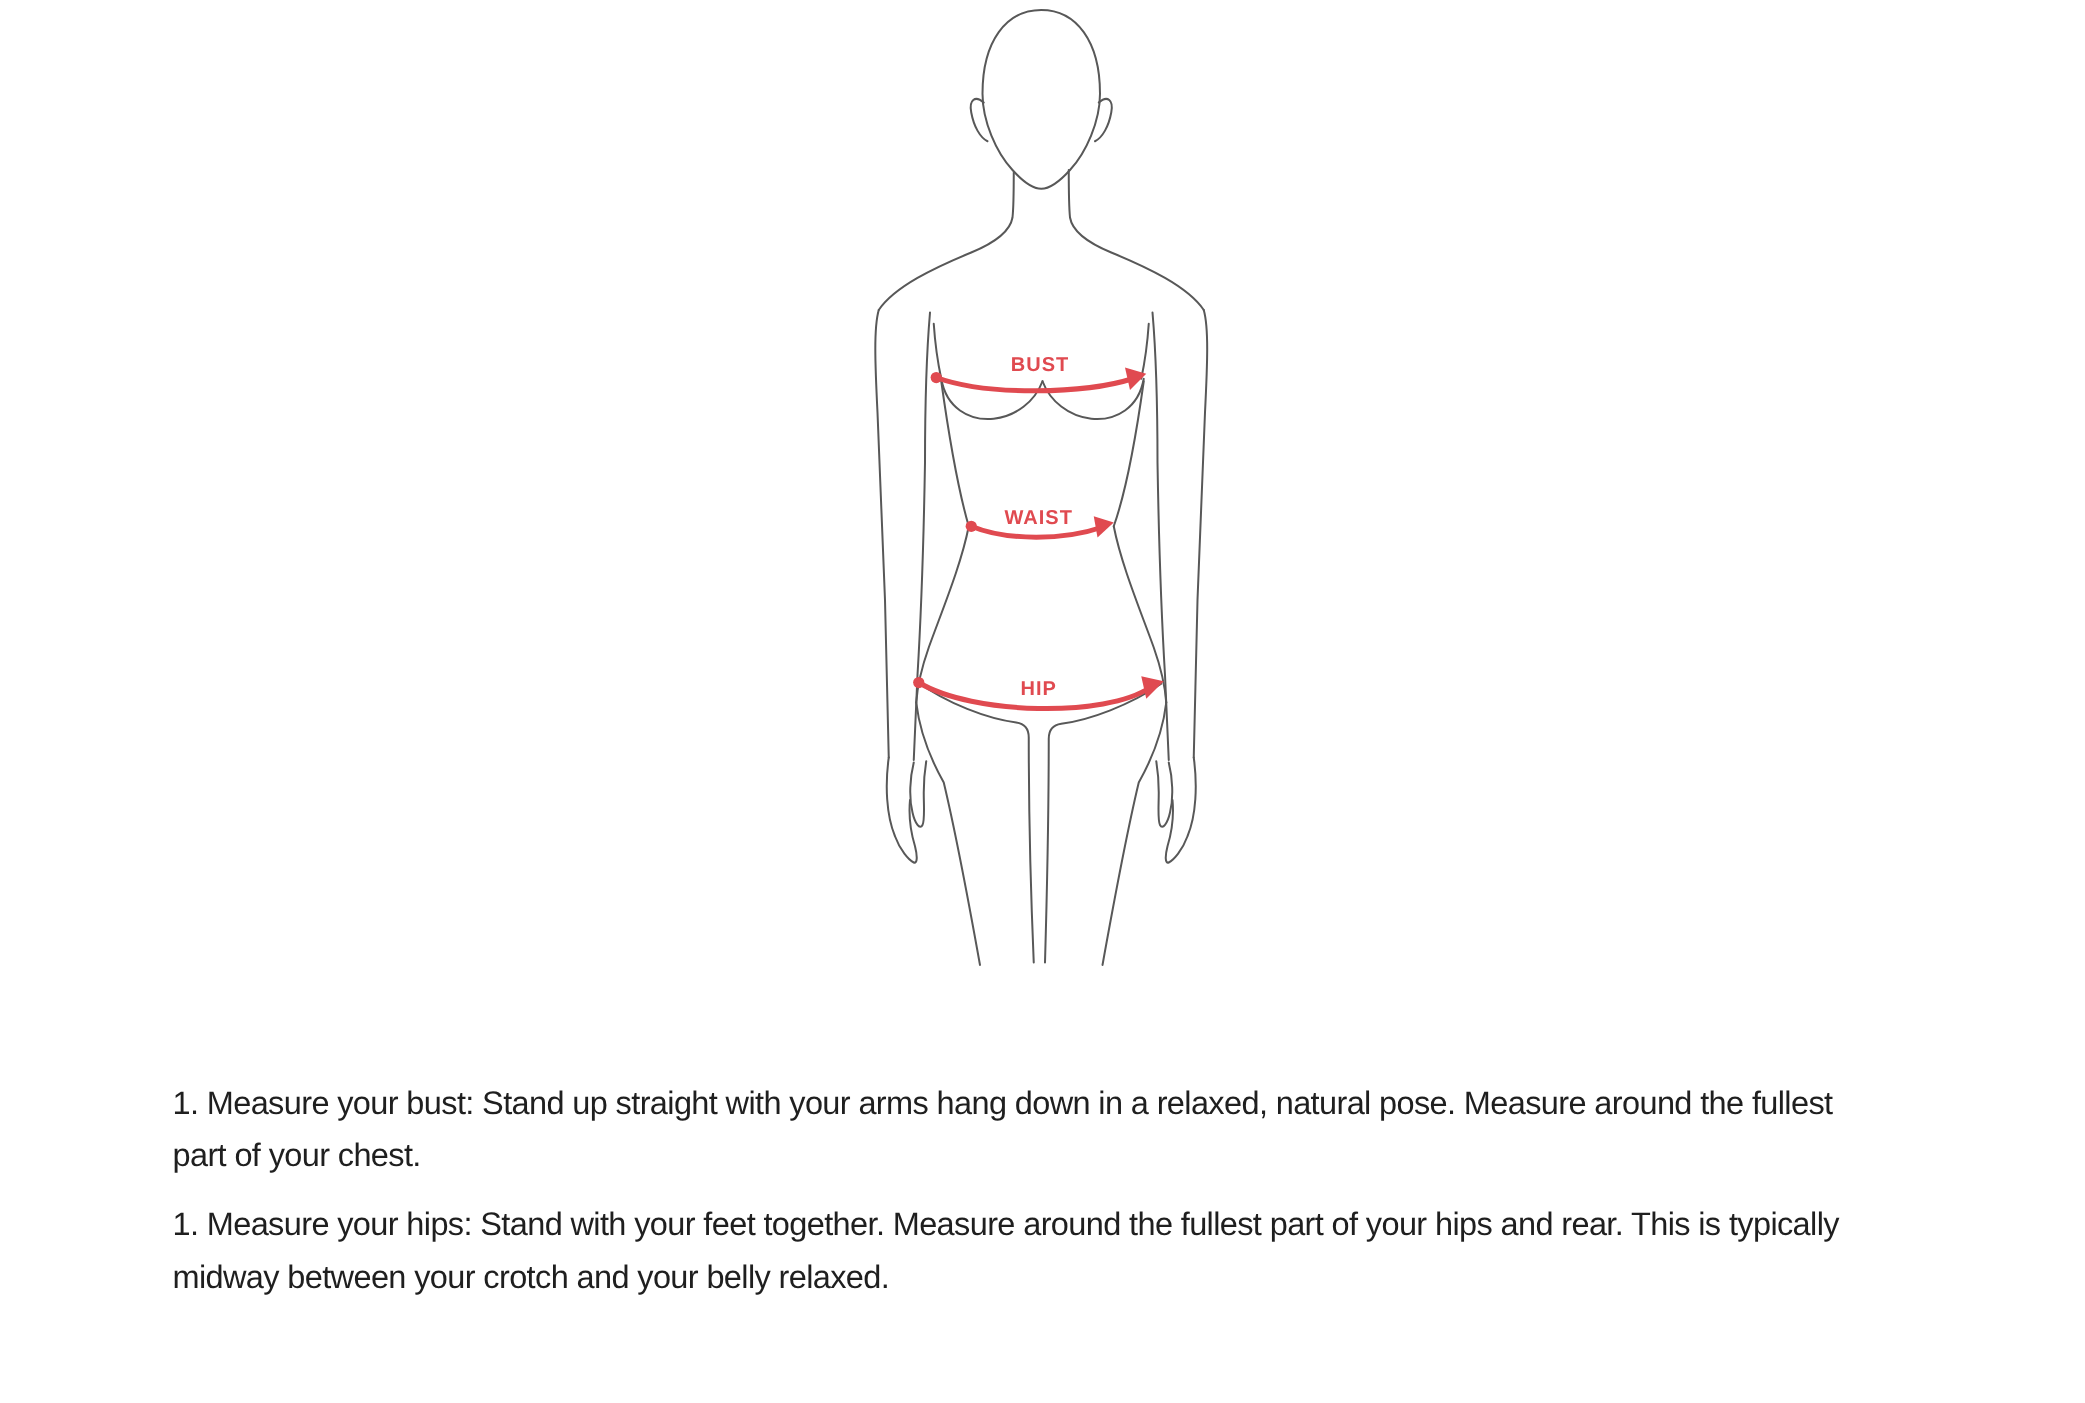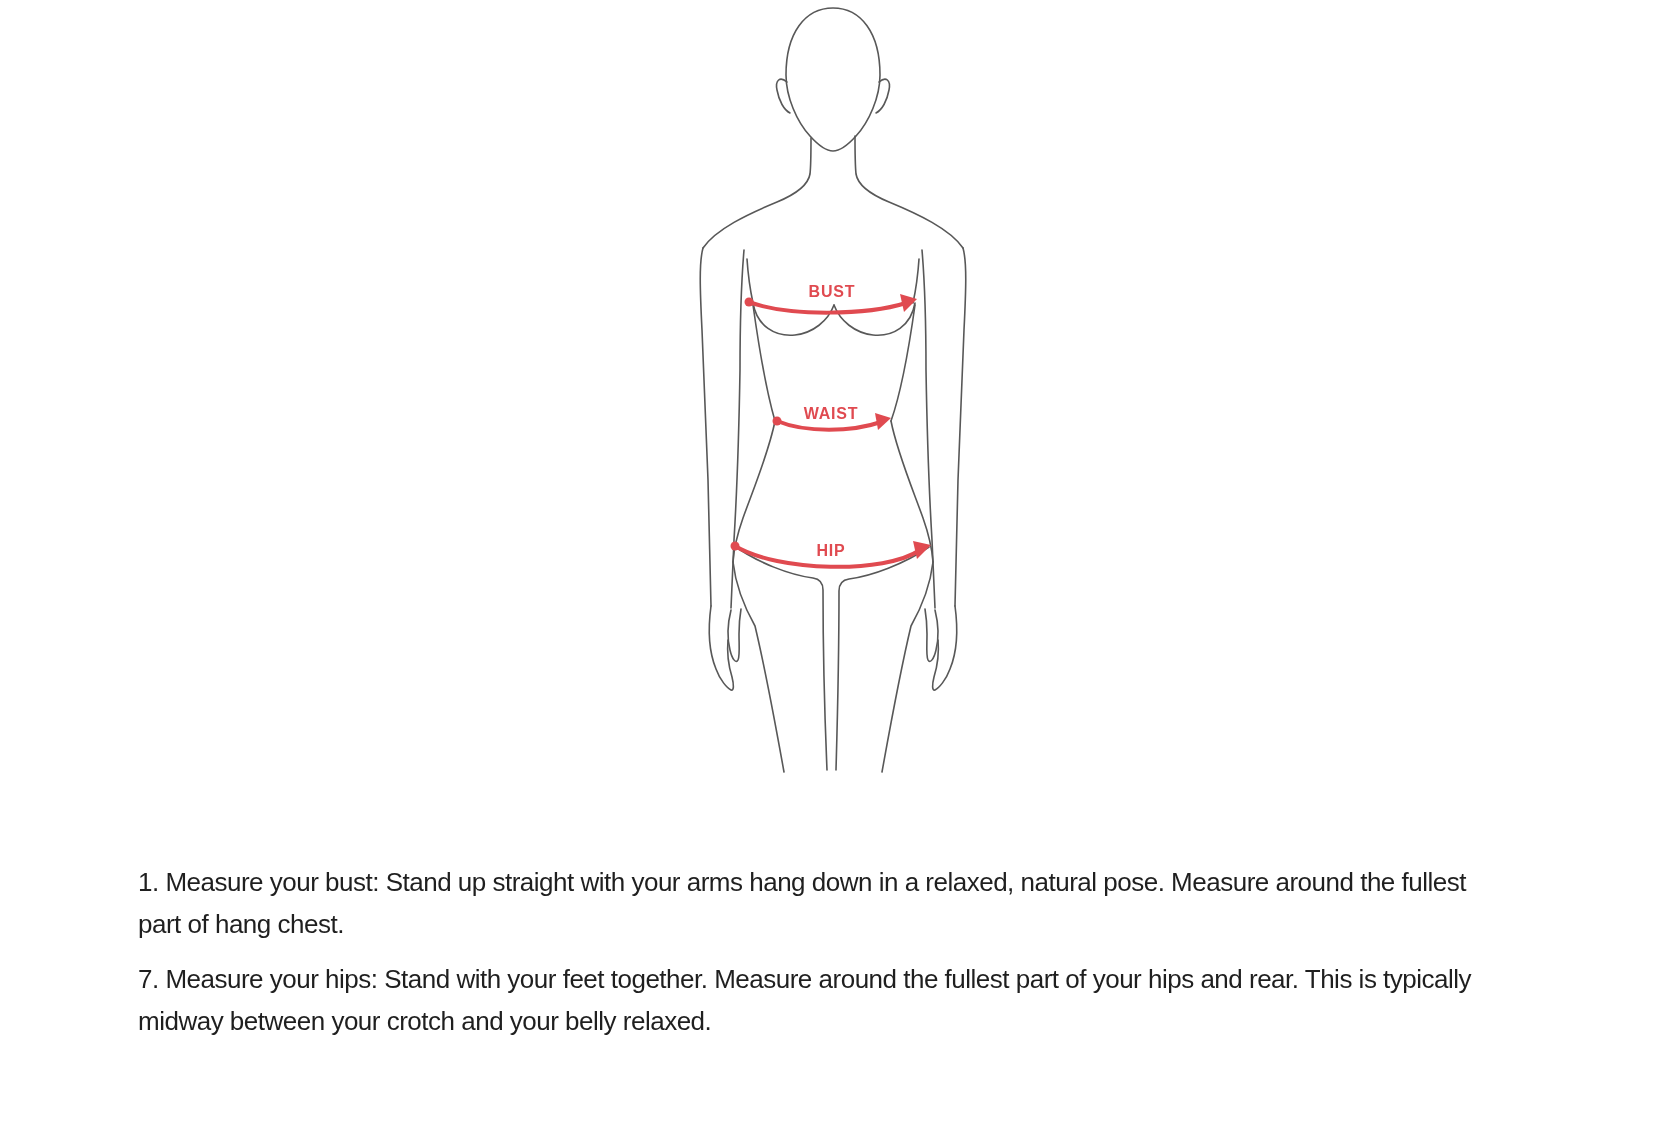--- a/index.html
+++ b/index.html
@@ -142,21 +142,21 @@
         <polygon class="measure-head" points="931,545 913,541 917,559"></polygon>
         <text class="measure-label" x="831" y="556">HIP</text>
       </g>
 
     </svg>
   </figure>
 
   <section class="instructions">
     <p>
       <span class="line">1. Measure your bust: Stand up straight with your arms hang down in a relaxed, natural pose. Measure around the fullest</span>
-      <span class="line">part of hang chest.</span>
+      <span class="line">part of your chest.</span>
     </p>
     <p>
-      <span class="line">7. Measure your hips: Stand with your feet together. Measure around the fullest part of your hips and rear. This is typically</span>
+      <span class="line">1. Measure your hips: Stand with your feet together. Measure around the fullest part of your hips and rear. This is typically</span>
       <span class="line">midway between your crotch and your belly relaxed.</span>
     </p>
   </section>
 
 </main>
 
 </body></html>

